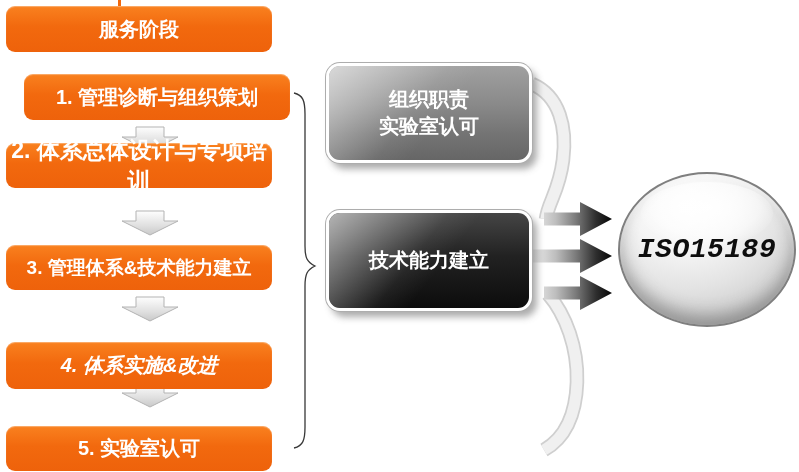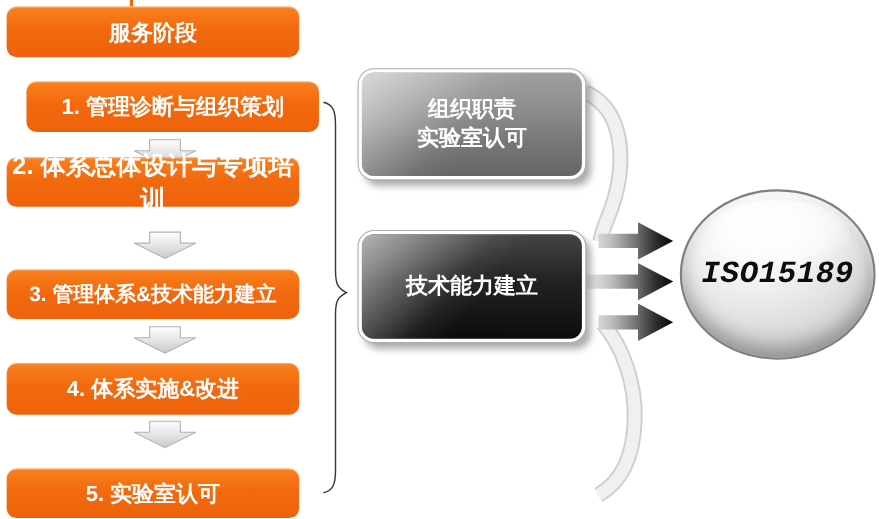--- a/index.html
+++ b/index.html
@@ -15,21 +15,21 @@
     background:linear-gradient(180deg,#f9811f 0%,#f2690e 45%,#ee620b 100%);
     color:#fff; font-weight:bold; font-size:20px;
     display:flex; align-items:center; justify-content:center;
     box-shadow: inset 0 1px 1px rgba(255,255,255,0.35);
     text-align:center; z-index:2;
   }
   .step-h  { top:6px;   height:46px; }
   .step-1  { top:74px;  height:46px;margin-left:18px; }
   .step-2  { top:143px; height:45px; font-size:23px; }
   .step-3  { top:245px; height:45px; font-size:19px; }
-  .step-4  { top:330px; height:47px; }
+  .step-4  { top:342px; height:47px;font-style:italic; }
   .step-5  { top:426px; height:45px; }
 
   
   .outcome {
     position:absolute; left:326px; width:206px; border-radius:14px;
     background:#ffffff; padding:3px; box-sizing:border-box;
     box-shadow: 0 0 0 1px #adadad, 5px 6px 7px rgba(70,70,70,0.45);
     z-index:2;
   }
   .outcome-gray   { top:63px;  height:100px; }

